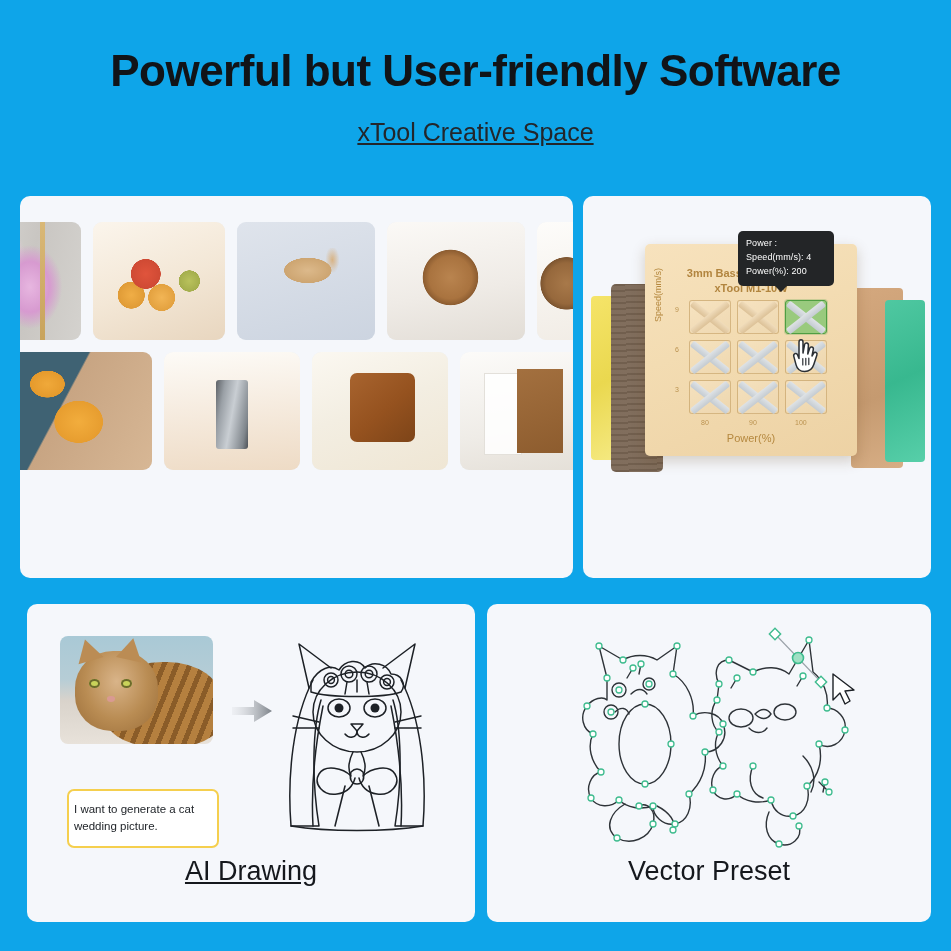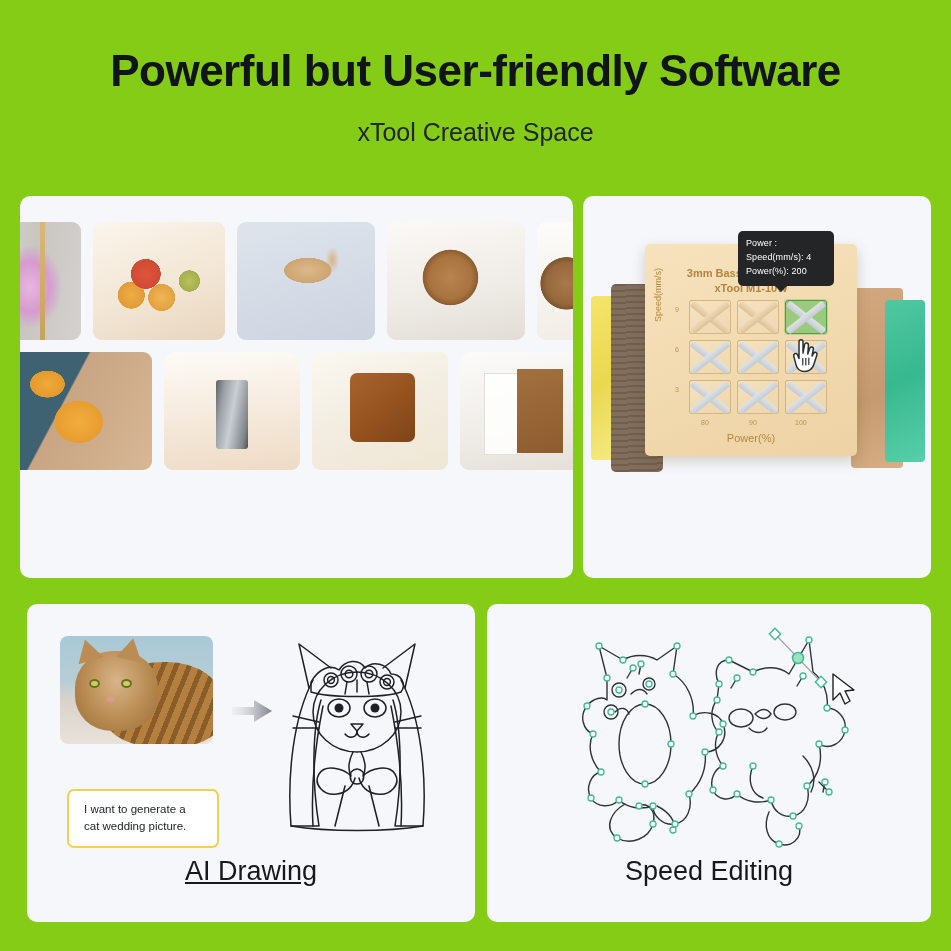--- a/index.html
+++ b/index.html
@@ -2,33 +2,33 @@
 <html><head>
 <meta charset="utf-8">
 <style>
   * { box-sizing: border-box; margin: 0; padding: 0; }
   html, body {
     width: 951px; height: 951px;
     background: #ffffff;
     font-family: "Liberation Sans", sans-serif;
     overflow: hidden;
   }
-  .page { position: relative; width: 951px; height: 951px; background: #84cc16; }
+  .page { position: relative; width: 951px; height: 951px; background: #0ea5e9; }
 
   
   .hero-title {
     position: absolute; left: 0; top: 46px; width: 951px;
     text-align: center;
     font-size: 44px; font-weight: 700; letter-spacing: -0.5px;
     color: #111418; line-height: 1.15;
   }
   .hero-sub {
     position: absolute; left: 0; top: 118px; width: 951px;
     text-align: center;
-    font-size: 25px; font-weight: 400; color: #23262b;
+    font-size: 25px; font-weight: 400; color: #23262b; text-decoration: underline;
   }
 
   
   .panel { position: absolute; background: #f5f7fb; border-radius: 10px; overflow: hidden; }
   .panel-caption {
     position: absolute; left: 0; width: 100%; text-align: center;
     font-size: 27px; color: #15181d; line-height: 1.28; font-weight: 400;
   }
 
   #panel-tutorials { left: 20px; top: 196px; width: 553px; height: 382px; }
@@ -191,21 +191,21 @@
   #cat-photo .ear-r { left:38%; top:2%; transform: rotate(12deg); }
   #cat-photo .eye-l, #cat-photo .eye-r { position:absolute; top:40%; width:11px;height:9px;
       border-radius:50%; background:#c9d35a; box-shadow: inset 0 0 0 2px #6c6a2c; }
   #cat-photo .eye-l { left:19%; } #cat-photo .eye-r { left:40%; }
   #cat-photo .nose { position:absolute; left:31%; top:56%; width:8px;height:6px;
       border-radius:50% 50% 60% 60%; background:#d99a92; }
 
   #prompt-box {
     position:absolute; left: 40px; top: 185px; width: 152px;
     border:2px solid #f5cf4e; background:#fff; border-radius:7px;
-    padding:10px 15px; font-size:11.5px; line-height:1.5; color:#22262b;
+    padding:10px 5px; font-size:11.5px; line-height:1.5; color:#22262b;
   }
   #arrow-right { position:absolute; left: 205px; top: 94px; width: 40px; height: 26px; }
   #cat-sketch { position:absolute; left: 230px; top: 22px; width: 200px; height: 220px; }
 
   
   #vector-canvas { position:absolute; left: 20px; top: 12px; width: 404px; height: 238px; }
 </style>
 </head>
 <body>
 
@@ -509,17 +509,17 @@
         <circle cx="272" cy="228" r="3"></circle>
           <circle cx="292" cy="210" r="3"></circle>
         <circle cx="318" cy="166" r="3"></circle>
           <circle cx="322" cy="176" r="3"></circle>
       </g>
 
       <path d="M326 58 L326 84 L333 77 L338 88 L343 85 L338 75 L347 74 Z" fill="#ffffff" stroke="#1d2126" stroke-width="1.4" stroke-linejoin="round"></path>
     </svg>
 
     <div class="panel-caption" style="top:250px;">
-      <div>Speed Editing</div>
+      <div>Vector Preset</div>
     </div>
   </div>
 
 </div>
 
 </body></html>

